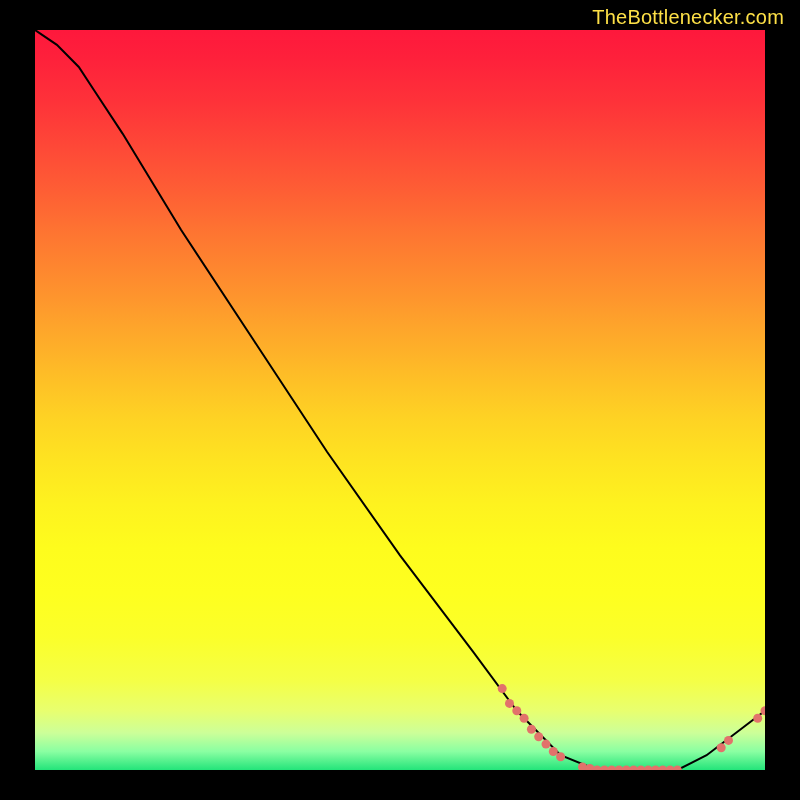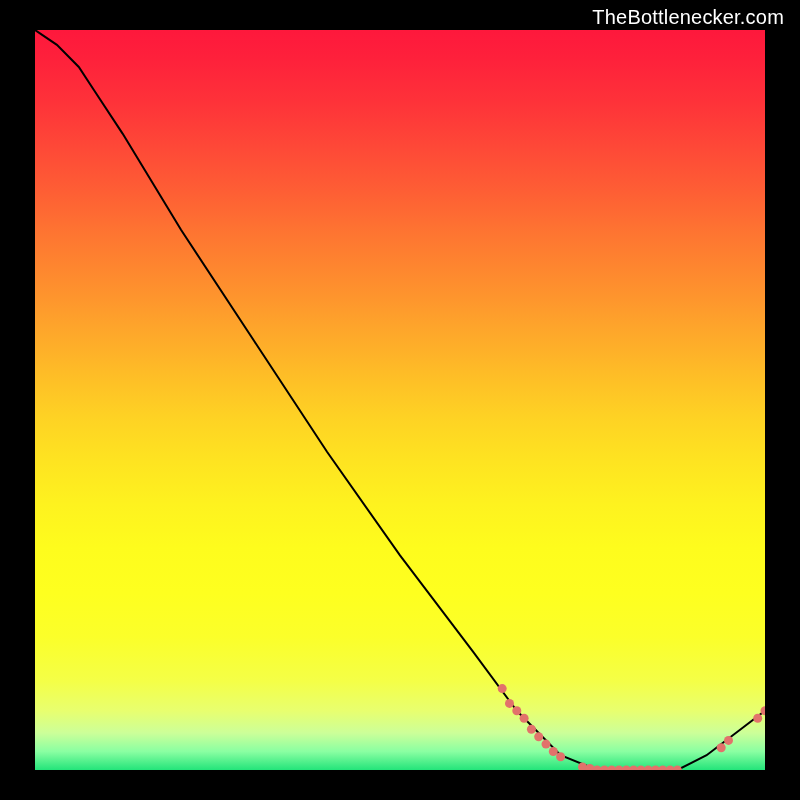--- a/index.html
+++ b/index.html
@@ -14,21 +14,21 @@
   .outer {
     position: relative;
     width: 800px;
     height: 800px;
     background: #000;
   }
   .attribution {
     position: absolute;
     top: 6px;
     right: 16px;
-    color: #ffffff;
+    color: #fde047;
     font-size: 20px;
     letter-spacing: 0.2px;
     user-select: none;
   }
   .plot {
     position: absolute;
     left: 35px;
     top: 30px;
     width: 730px;
     height: 740px;

